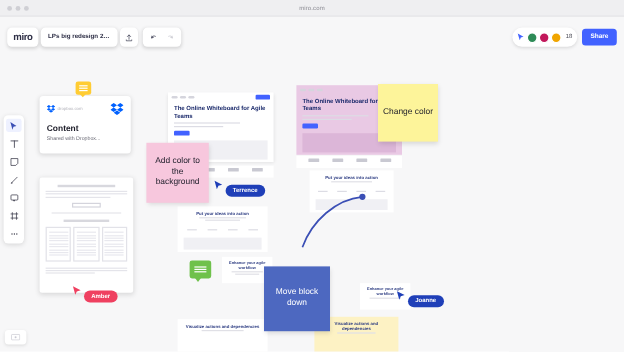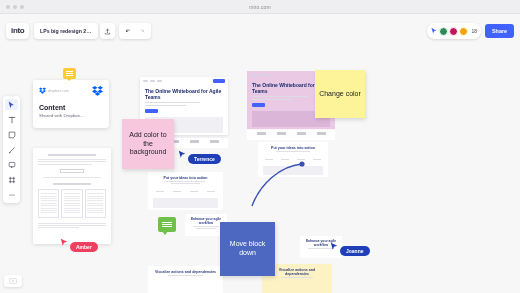--- a/index.html
+++ b/index.html
@@ -505,21 +505,21 @@
   <div class="zoomctl">
     <svg width="8" height="6" viewBox="0 0 14 10">
       <rect x="1" y="1" width="12" height="8" rx="1" stroke="#c9c9d2" stroke-width="1" fill="none"></rect>
       <circle cx="7" cy="5" r="1.4" fill="#c9c9d2"></circle>
     </svg>
   </div>
 
   <div class="topbar">
 
     <div class="pill logo-pill" style="pointer-events:auto;">
-      <span class="logo-text">into</span>
+      <span class="logo-text">miro</span>
     </div>
 
     <div class="pill title-pill" style="pointer-events:auto;">
       <span class="title-text">LPs big redesign 2021</span>
     </div>
 
     <div class="pill export-pill" style="pointer-events:auto;">
       <svg width="7" height="7" viewBox="0 0 14 14">
         <path d="M7 9.5 V2.5 M4.2 5 L7 2.2 L9.8 5" stroke="#2d2e45" stroke-width="1.1" fill="none" stroke-linecap="round" stroke-linejoin="round"></path>
         <path d="M2.5 10.5 V12 H11.5 V10.5" stroke="#2d2e45" stroke-width="1.1" fill="none" stroke-linecap="round"></path>

